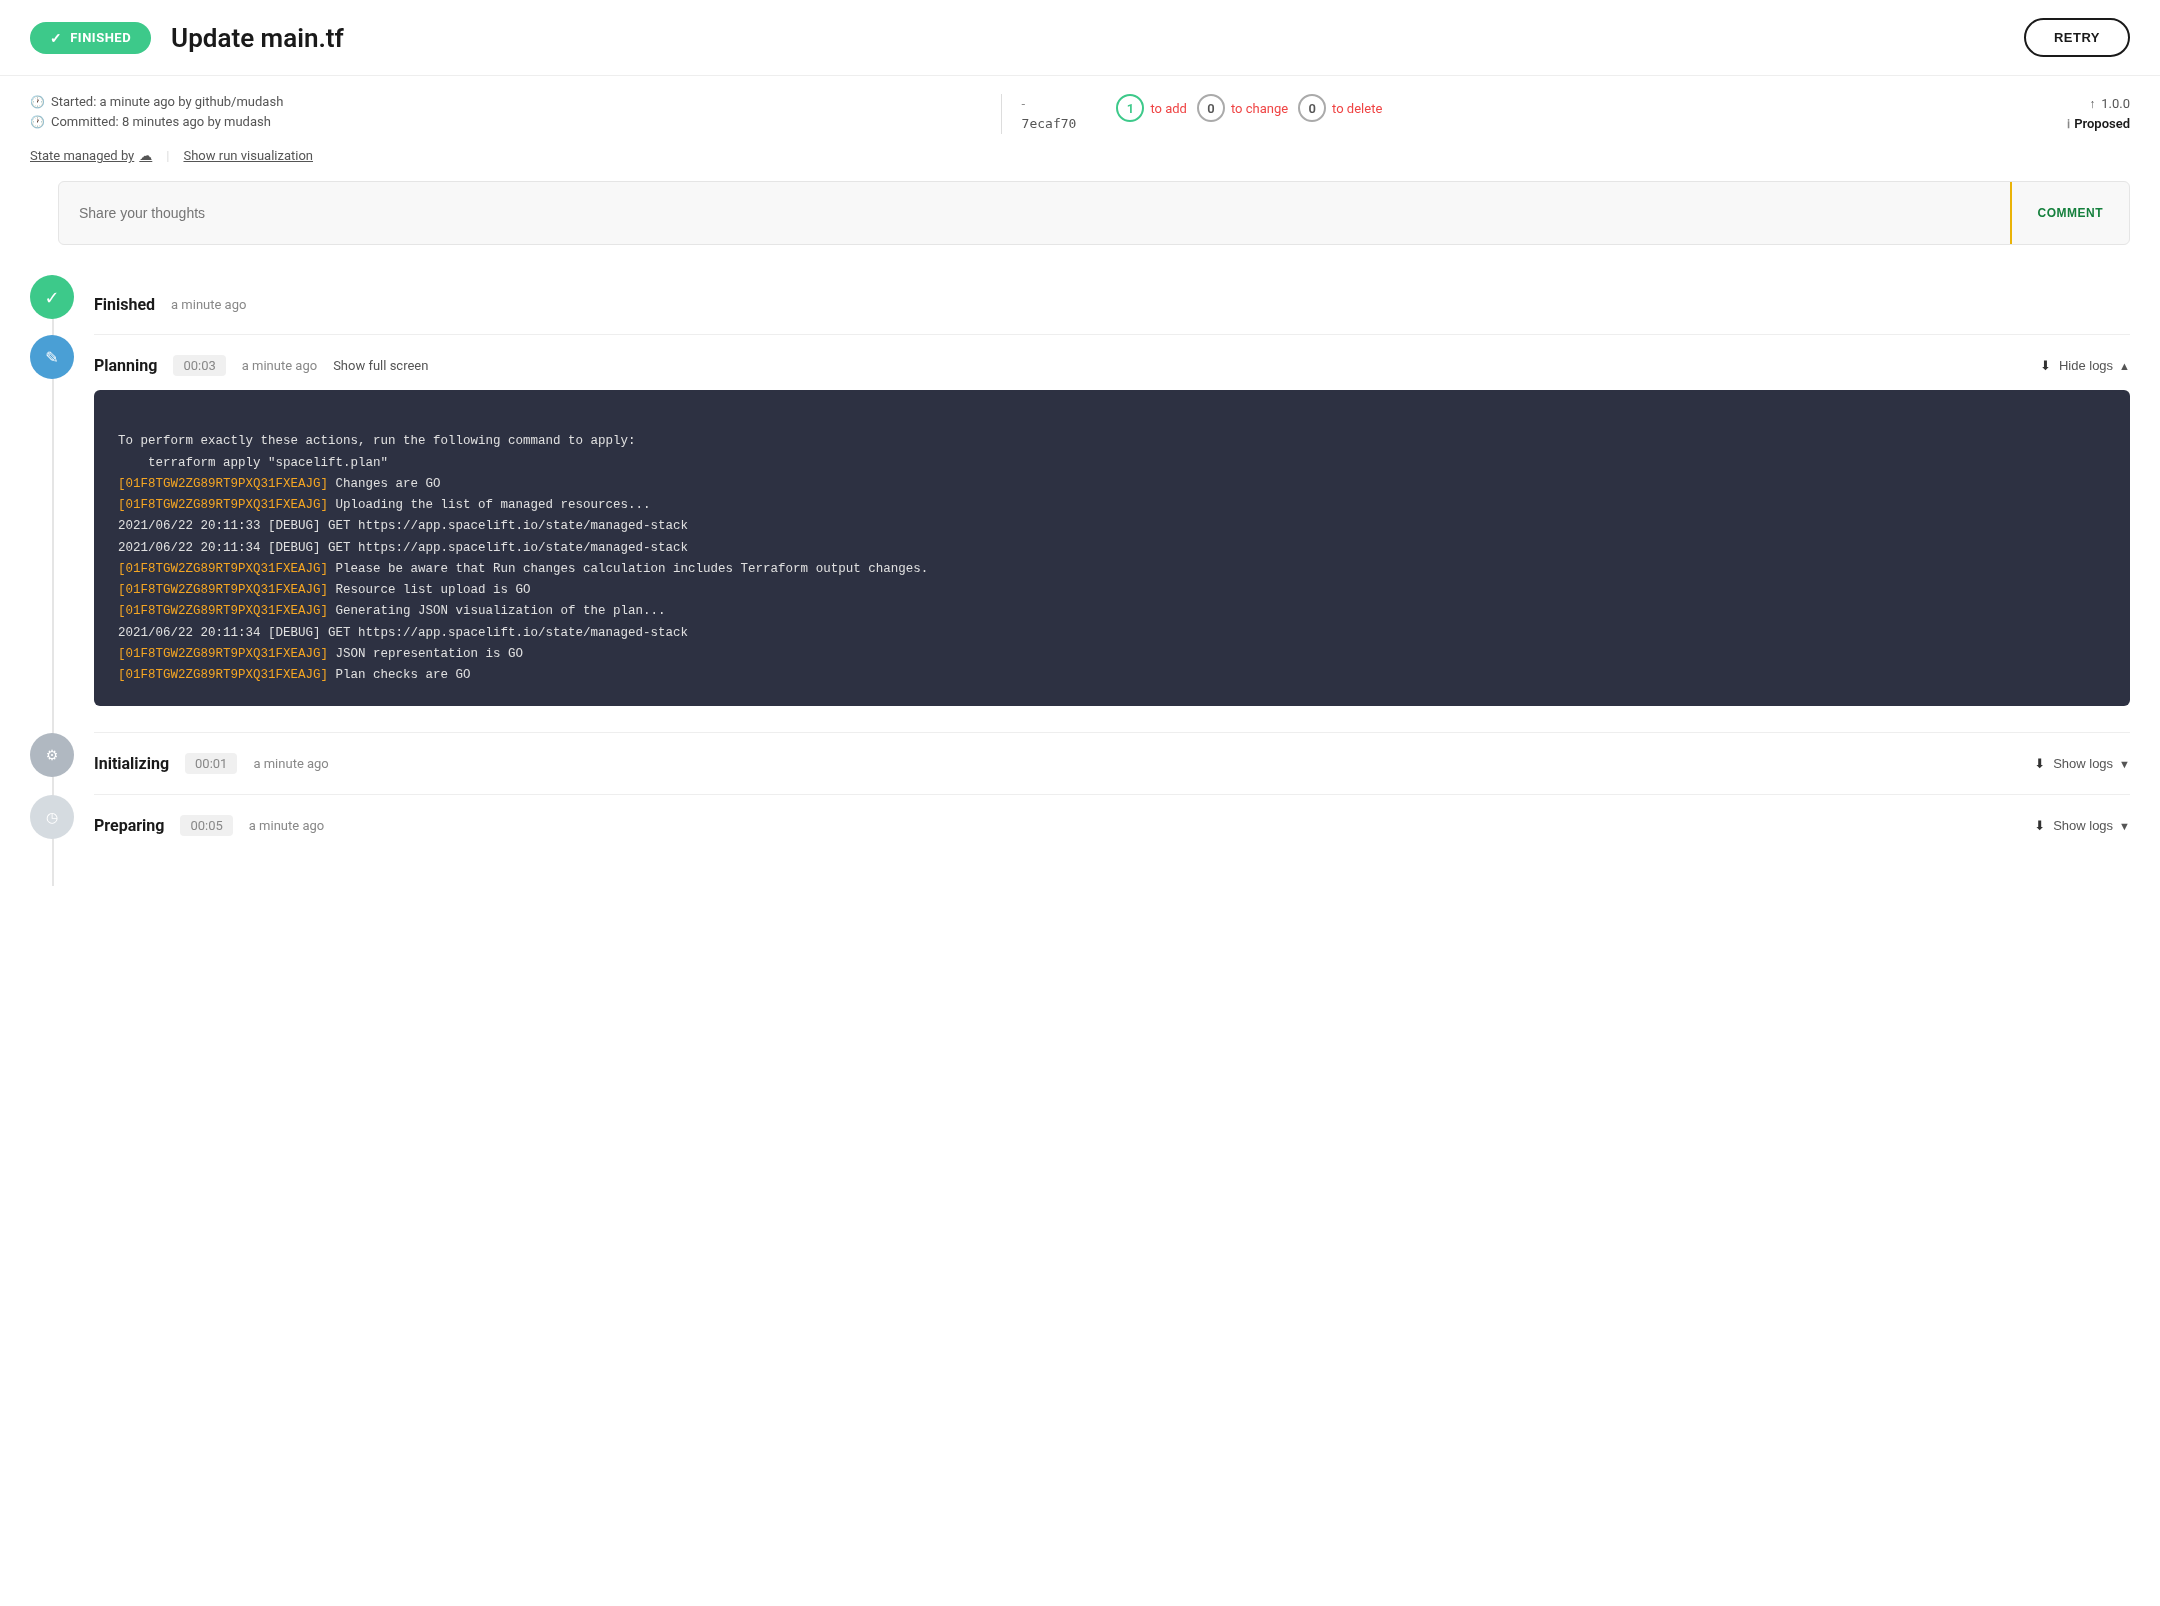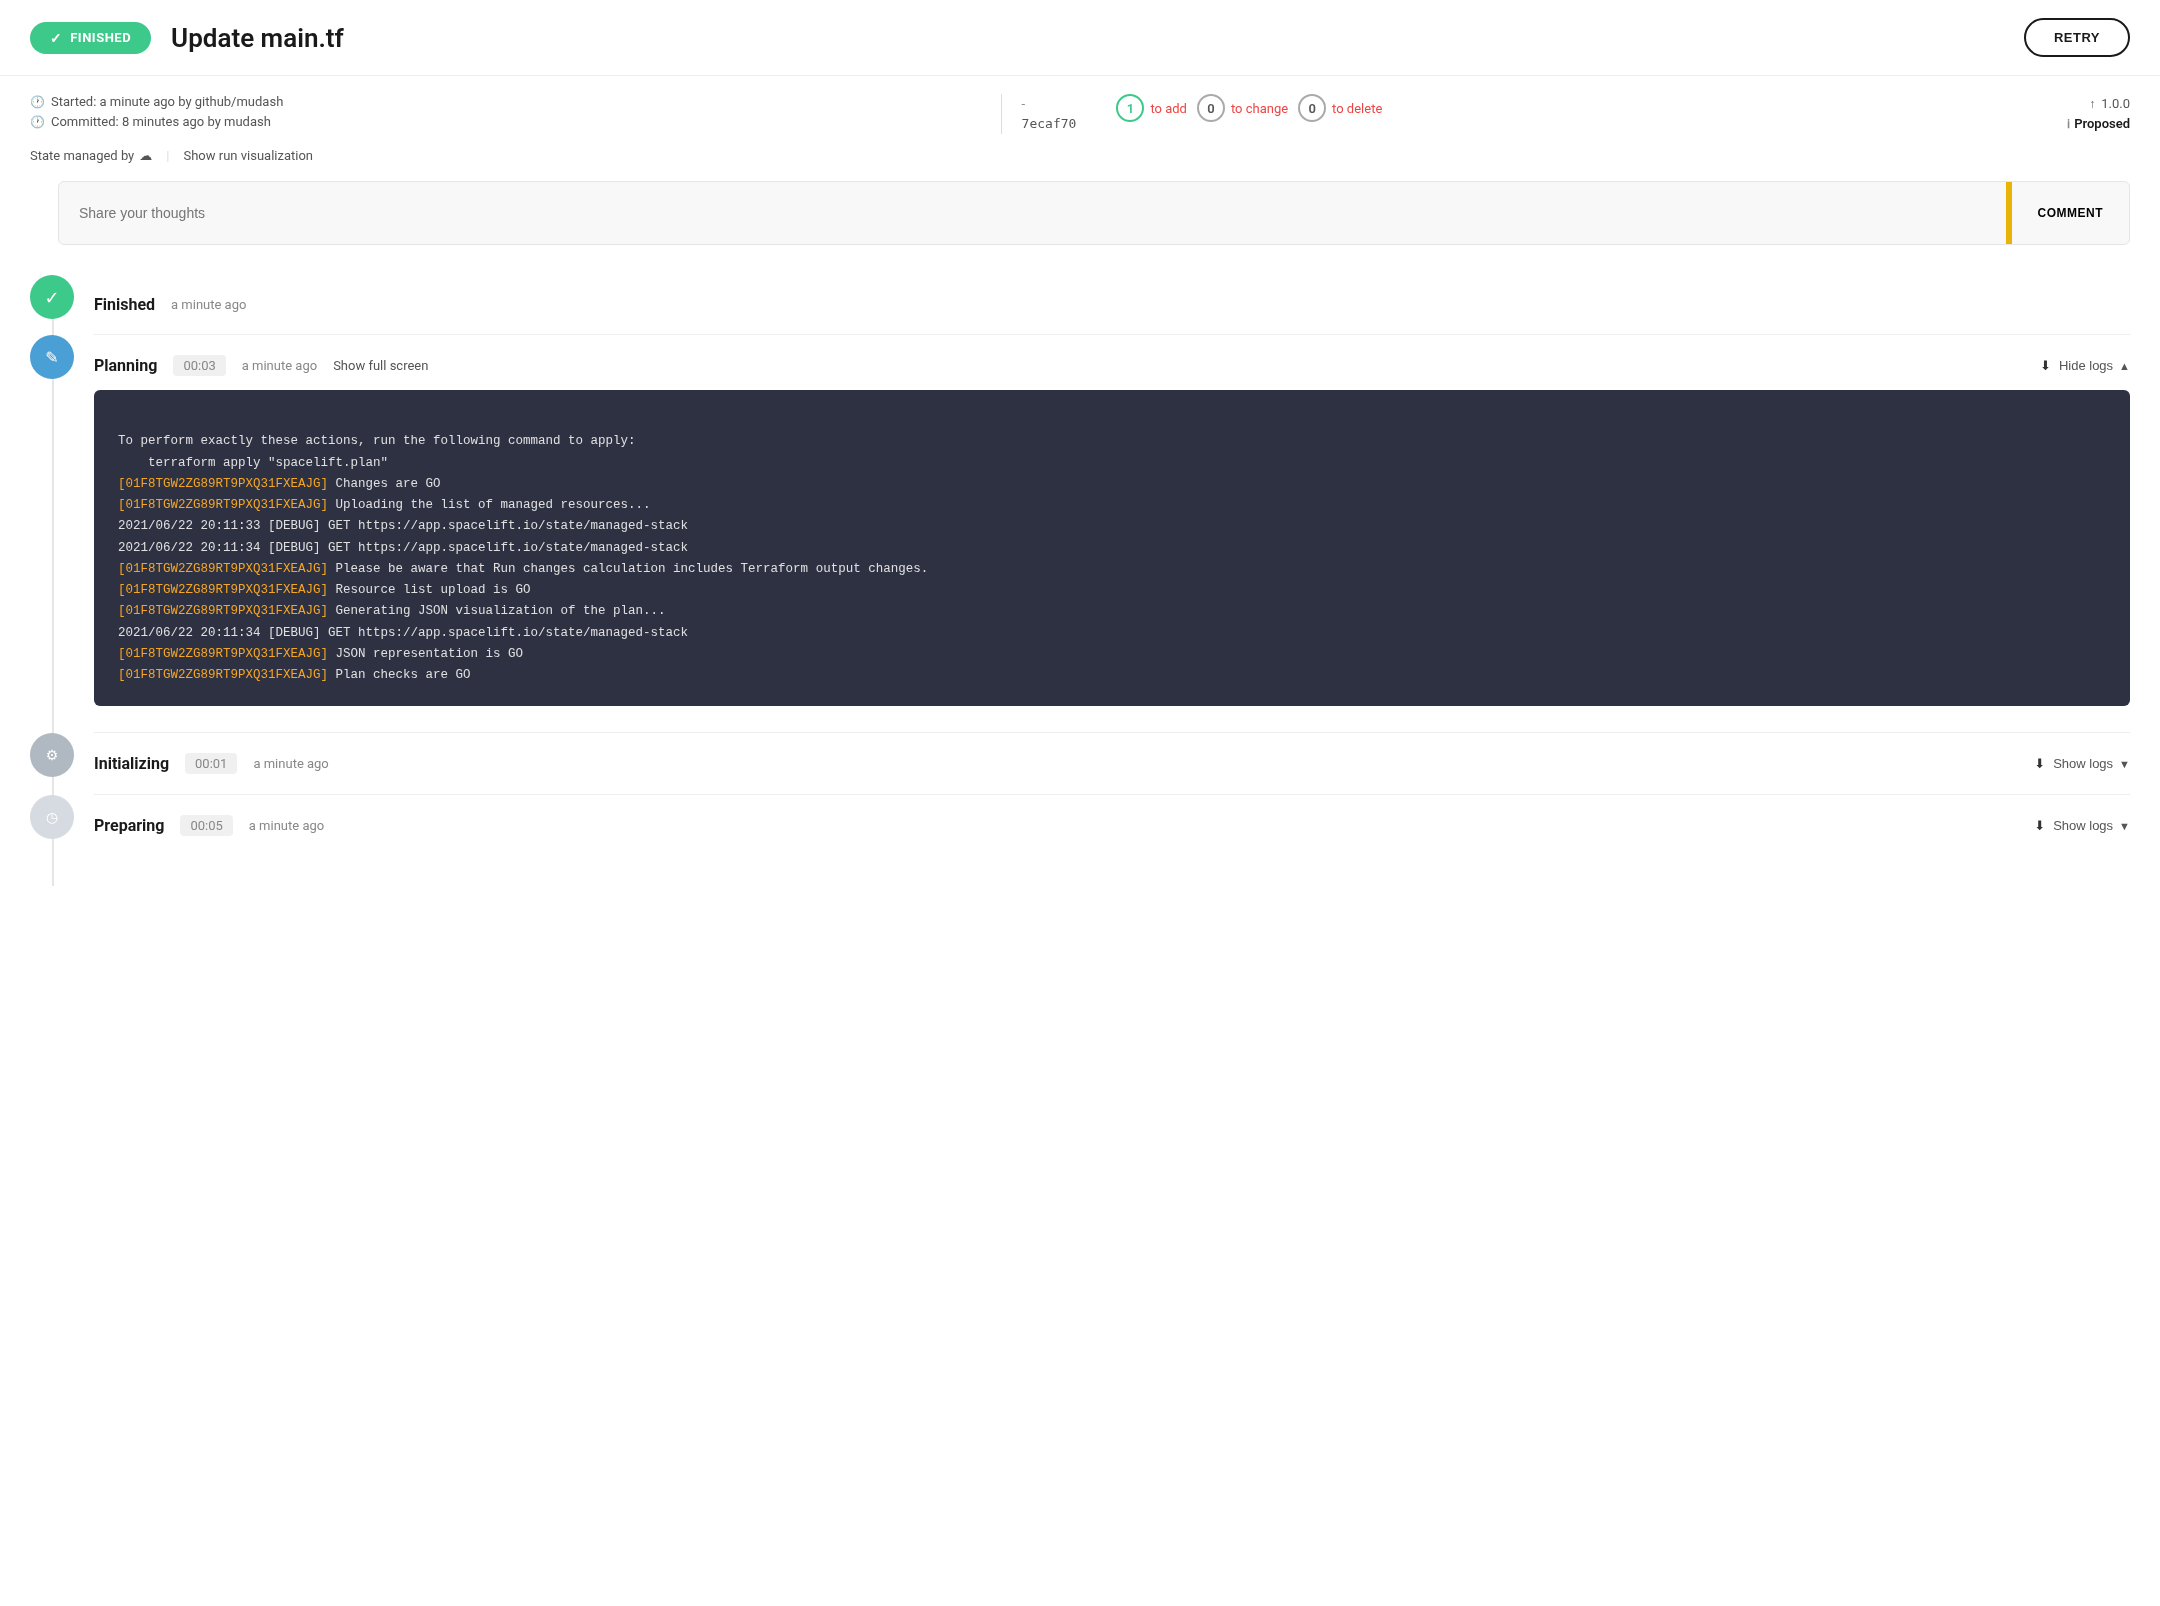--- a/index.html
+++ b/index.html
@@ -141,20 +141,21 @@
     .info-icon { color: #888; font-size: 12px; }
 
     
     .state-row {
       padding: 4px 30px 18px 30px;
       display: flex;
       align-items: center;
       gap: 14px;
       font-size: 13px;
       color: #555;
+      text-decoration: underline;
     }
     .state-row a {
       color: #555;
       text-decoration: none;
       display: flex;
       align-items: center;
       gap: 5px;
       cursor: pointer;
     }
     .dot-sep { color: #ddd; }
@@ -178,25 +179,25 @@
       border: none;
       background: transparent;
       padding: 18px 20px;
       font-size: 14px;
       color: #999;
       outline: none;
     }
     .comment-btn {
       background: transparent;
       border: none;
-      border-left: 6px solid #eab308;
+      border-left: 2px solid #eab308;
       padding: 24px 26px;
       font-size: 12px;
       font-weight: 700;
-      color: #000000;
+      color: #15803d;
       cursor: pointer;
       letter-spacing: 0.5px;
     }
 
     
     .timeline {
       padding: 0 0 30px 0;
       position: relative;
     }
     .timeline-line {

